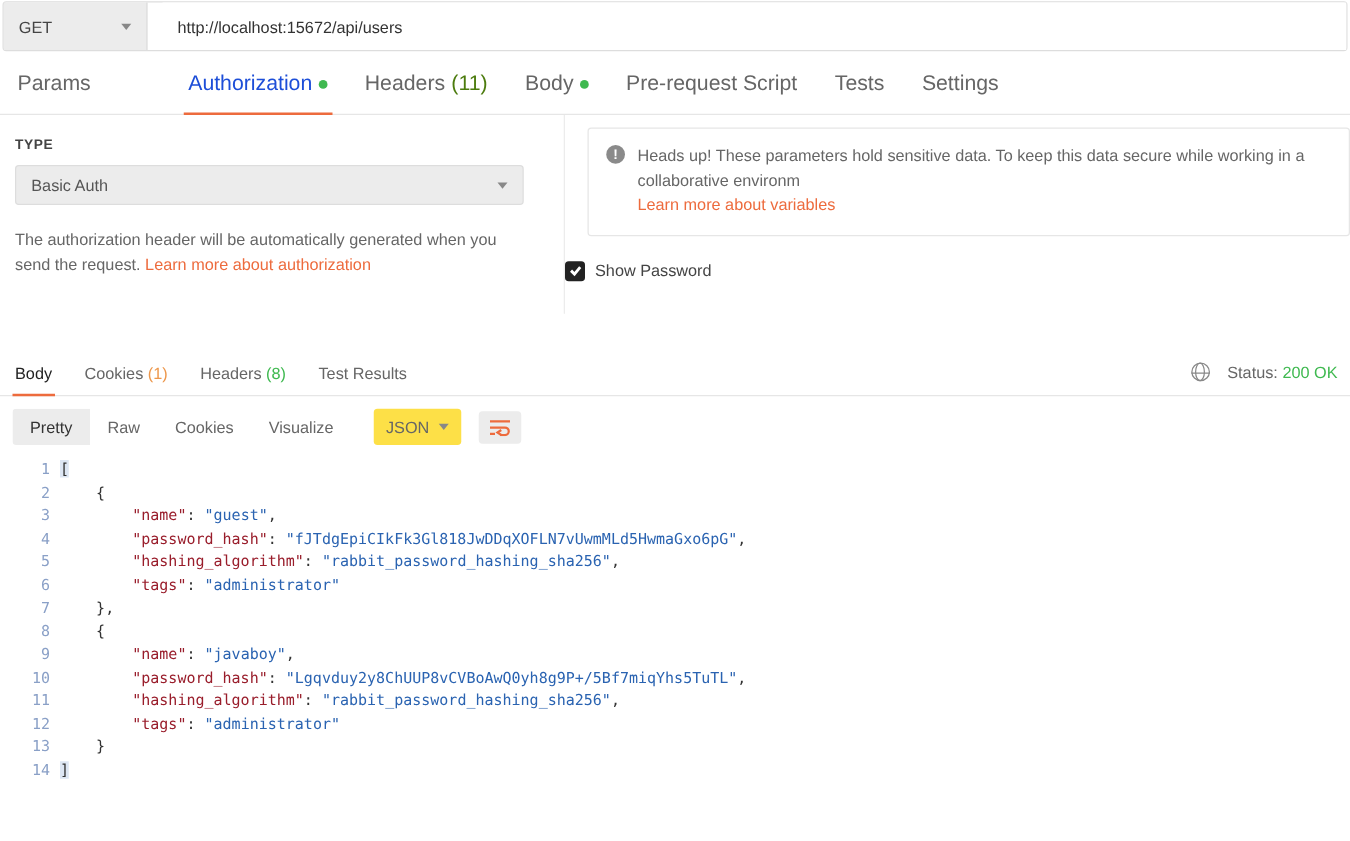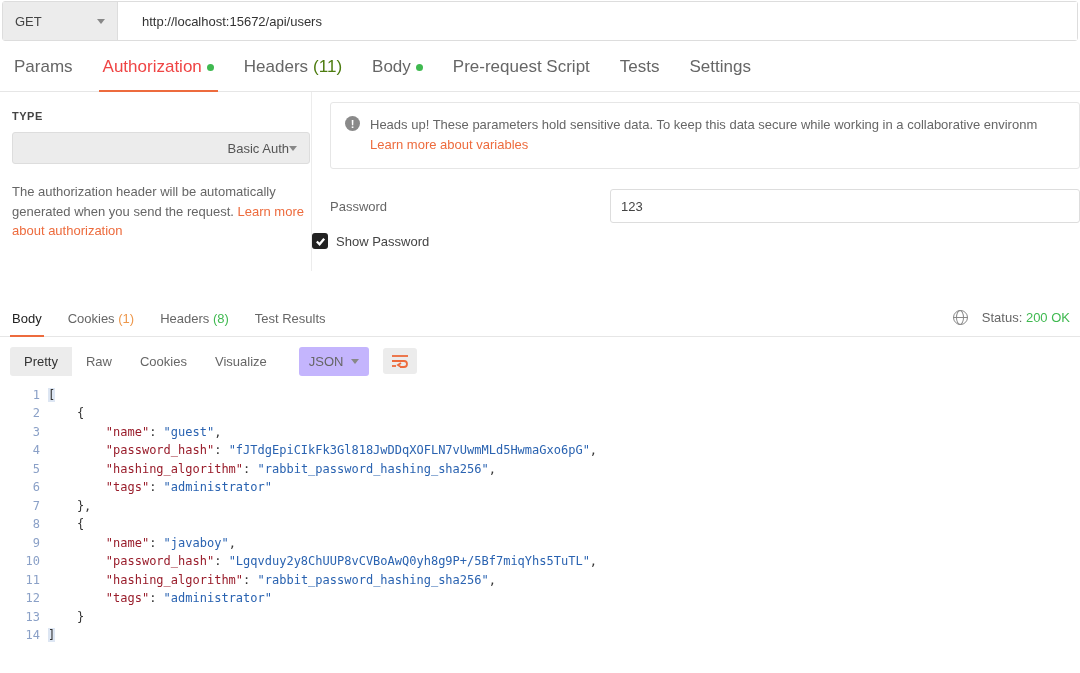--- a/index.html
+++ b/index.html
@@ -57,63 +57,64 @@
   }
   .req-tab {
     padding: 16px 4px 14px 4px;
     cursor: pointer;
     display: flex;
     align-items: center;
     gap: 5px;
     position: relative;
   }
   .req-tab.active {
-    color: #ef4444;
+    color: #1d4ed8;
+    margin-left: 48px;
   }
   .req-tab.active::after {
     content: "";
     position: absolute;
     left: 0; right: 0; bottom: -1px;
     height: 2px;
     background: #ed6b3d;
   }
   .dot-green {
     width: 7px; height: 7px; border-radius: 50%; background: #3fb950;
     display: inline-block;
   }
 
   
   .panel-row {
     display: flex;
   }
   .left-col {
-    width: 312px;
+    width: 452px;
     border-right: 1px solid #ececec;
-    padding: 18px 1px 30px 12px;
+    padding: 18px 32px 30px 12px;
   }
   .right-col {
     flex: 1;
     padding-top: 10px;
   }
 
   .type-label {
     font-size: 11px;
     letter-spacing: 0.5px;
     color: #444;
     font-weight: 600;
     margin-bottom: 10px;
   }
   .auth-select {
     background: #ececec;
     border: 1px solid #ddd;
     border-radius: 3px;
     height: 32px;
     display: flex;
     align-items: center;
-    justify-content: flex-end;
+    justify-content: space-between;
     padding: 0 12px;
     color: #555;
     margin-bottom: 18px;
   }
   .help-text {
     color: #666;
     line-height: 1.5;
   }
   .link { color: #ed6b3d; }
 
@@ -221,21 +222,21 @@
   }
   .vb-btn {
     padding: 7px 14px;
     color: #666;
     cursor: pointer;
     font-size: 13px;
   }
   .vb-btn.sel { background: #ececec; color: #333; }
   .vb-json {
     display: inline-flex; align-items: center; gap: 8px;
-    padding: 7px 10px; color: #666; background: #c4b5fd; border-radius: 3px;
+    padding: 7px 10px; color: #666; background: #fde047; border-radius: 3px;
     margin-left: 16px;
   }
   .wrap-ico {
     display: inline-flex; background: #ececec; border-radius: 3px;
     padding: 6px 8px; margin-left: 12px;
   }
   .wrap-ico svg { stroke: #ed6b3d; }
 
   
   .code-wrap { display: flex; }
@@ -315,24 +316,20 @@
 
   <div class="right-col">
     <div class="warn-box">
       <div class="warn-icon">!</div>
       <div class="warn-text">
         <span>Heads up! These parameters hold sensitive data. To keep this data secure while working in a collaborative environm</span><br>
         <span class="link">Learn more about variables</span>
       </div>
     </div>
 
-    <div class="form-row">
-      <div class="form-label">Password</div>
-      <input class="form-input" value="123" style="">
-    </div>
     <div class="checkbox-row">
       <span class="chk">
         <svg viewBox="0 0 12 12">
             <polyline points="2,6 5,9 10,3"></polyline>
           </svg>
       </span>
       <span>Show Password</span>
     </div>
   </div>
 </div>

